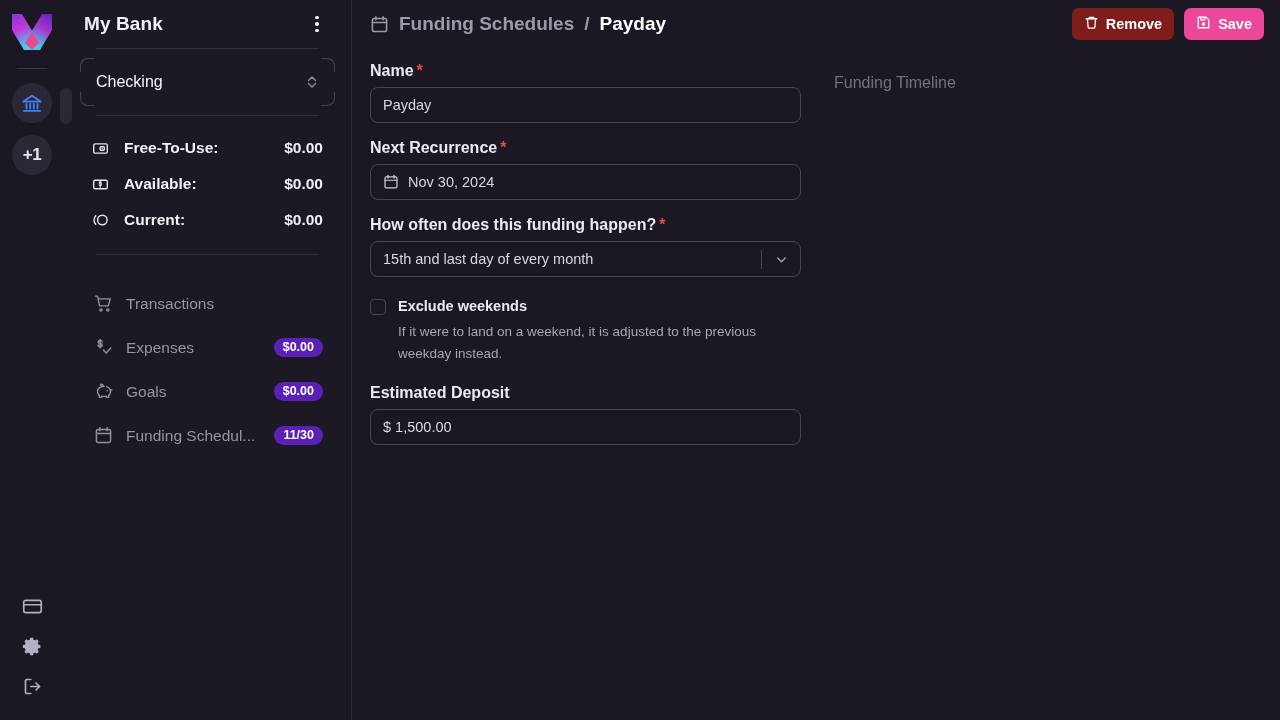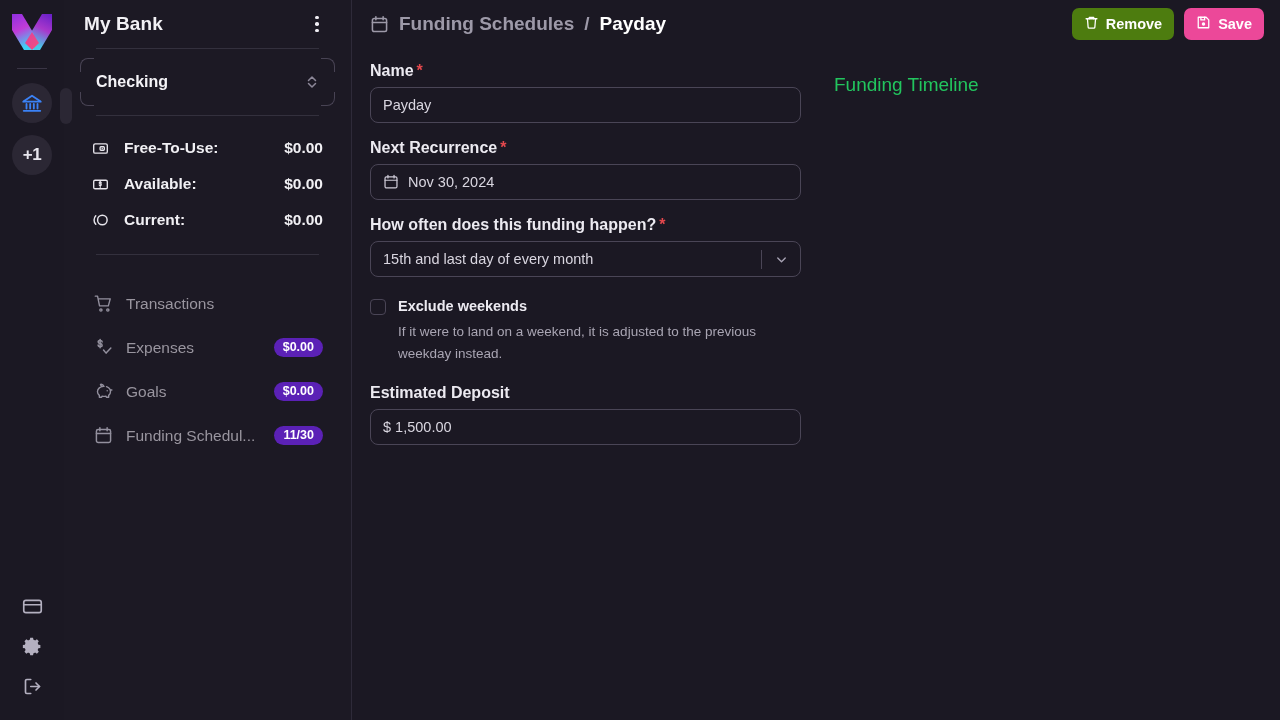--- a/index.html
+++ b/index.html
@@ -155,21 +155,21 @@
     height: 48px;
     margin: 9px 0 9px 0;
     display: flex;
     align-items: center;
     justify-content: space-between;
     padding: 0 16px;
     cursor: pointer;
   }
   .acct-name {
     font-size: 16px;
-    font-weight: 700;
+    font-weight: 400;
     color: #f4f3f7;
   }
   .corner {
     position: absolute;
     width: 14px;
     height: 14px;
     border: 1px solid #484354;
   }
   .corner.tl { top: 0; left: 0; border-right: 0; border-bottom: 0; border-top-left-radius: 8px; }
   .corner.tr { top: 0; right: 0; border-left: 0; border-bottom: 0; border-top-right-radius: 8px; }
@@ -293,21 +293,21 @@
     color: #fff;
     font-size: 14.5px;
     font-weight: 700;
     display: flex;
     align-items: center;
     gap: 7px;
     padding: 0 12px;
     cursor: pointer;
     font-family: "Liberation Sans", sans-serif;
   }
-  .btn-remove { background: #4d7c0f; }
+  .btn-remove { background: #7f1d1d; }
   .btn-save { background: #ec4899; }
 
   .content {
     flex: 1;
     display: flex;
     padding: 14px 0 0 0;
     min-height: 0;
   }
 
   .form-col {
@@ -402,22 +402,22 @@
     margin-top: 4px;
     max-width: 408px;
   }
 
   .timeline-col {
     flex: 1;
     padding: 12px 20px 0 12px;
     min-width: 0;
   }
   .timeline-title {
-    font-size: 19px;
-    color: #22c55e;
+    font-size: 16px;
+    color: #737373;
     font-weight: 400;
   }
   .timeline-body { margin-top: 18px; }
 </style>
 </head>
 <body>
 
 <div class="app">
 
   <div class="rail">

